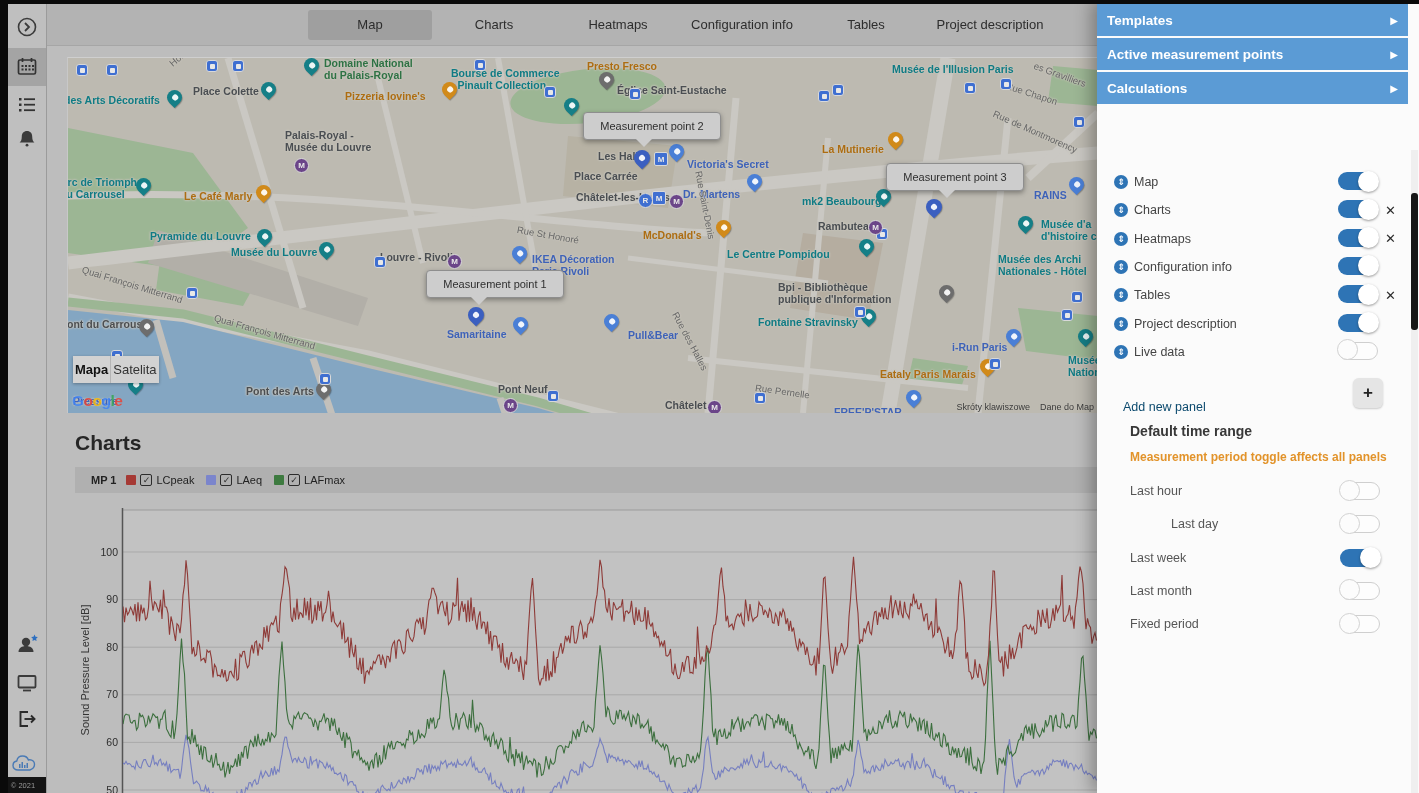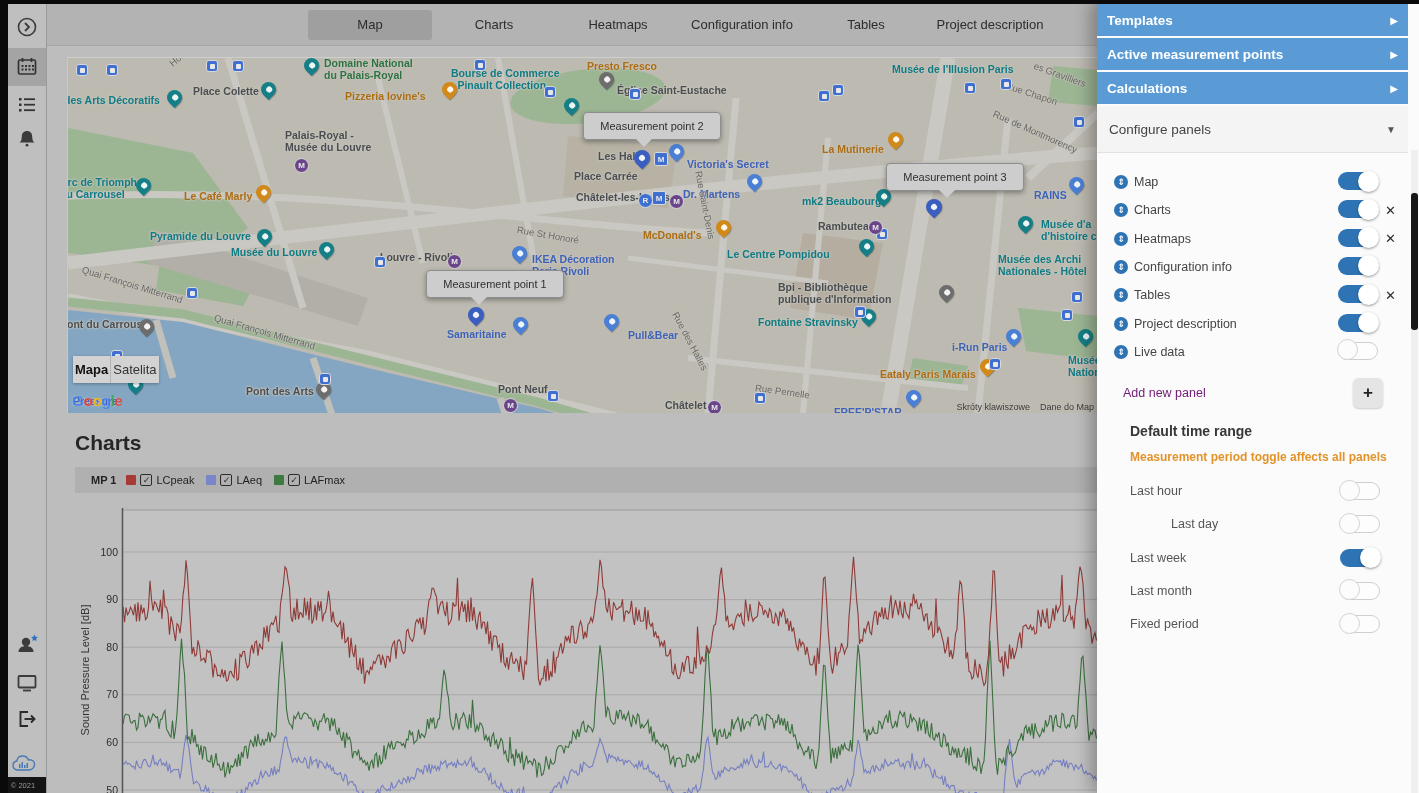--- a/index.html
+++ b/index.html
@@ -107,21 +107,21 @@
            display:flex;align-items:center;justify-content:center;margin-left:17px;font-weight:bold;}
   .cfg-label{font-size:12.5px;color:#444;margin-left:6px;}
   .tgl{position:absolute;left:241px;width:40px;height:18px;border-radius:10px;cursor:pointer;}
   .tgl.on{background:#2e74b5;}
   .tgl.on .knob{position:absolute;right:-1px;top:-1.5px;width:21px;height:21px;background:#fff;
                 border-radius:50%;box-shadow:0 1px 2.5px rgba(0,0,0,.4);}
   .tgl.off{background:#fdfdfd;border:1.5px solid #cfcfcf;box-sizing:border-box;}
   .tgl.off .knob{position:absolute;left:-2px;top:-3.5px;width:21px;height:21px;background:#fcfcfc;
                  border:1px solid #d2d2d2;border-radius:50%;box-sizing:border-box;}
   .xbtn{position:absolute;left:288px;font-size:13px;font-weight:bold;color:#2b2b2b;cursor:pointer;}
-  #addpanel-label{position:absolute;left:26px;top:386px;font-size:12.5px;color:#701a75;}
+  #addpanel-label{position:absolute;left:26px;top:400px;font-size:12.5px;color:#0c4a6e;}
   #addpanel-btn{position:absolute;left:256px;top:378px;width:30px;height:30px;background:#e5e5e5;
                 border-radius:6px;display:flex;align-items:center;justify-content:center;
                 font-size:17px;font-weight:bold;color:#222;cursor:pointer;
                 box-shadow:0 1px 2px rgba(0,0,0,.2);}
   #timerange-title{position:absolute;left:33px;top:423px;font-size:14px;font-weight:bold;color:#383838;}
   #timerange-note{position:absolute;left:33px;top:450px;font-size:12px;font-weight:bold;}
   .time-row{position:absolute;left:0;width:311px;height:24px;display:flex;align-items:center;}
   .time-label{font-size:12.5px;color:#555;margin-left:33px;}
   #pscroll{position:absolute;right:1px;top:150px;width:7px;height:643px;background:#efefef;}
   #pscroll .thumb{position:absolute;left:0;top:43px;width:7px;height:137px;background:#161616;border-radius:3px;}
@@ -476,24 +476,20 @@
       </div>
       <div class="phead" style="top: 38px; background: rgb(91, 155, 213);">
         <span>Active measurement points</span>
         <span class="arr">▶</span>
       </div>
       <div class="phead" style="top: 72px; background: rgb(91, 155, 213);">
         <span>Calculations</span>
         <span class="arr">▶</span>
       </div>
     </div>
-  <div id="configure-bar">
-    <span>Configure panels</span>
-    <span class="arr" style="color:#555;font-size:10px">▼</span>
-  </div>
   <div id="cfg-rows">
       <div class="cfg-row" style="top: 168px;">
         <span class="info-ic">⇕</span>
         <span class="cfg-label">Map</span>
         <span class="tgl on" style="top: 4px;">
           <span class="knob"></span>
         </span>
       </div>
       <div class="cfg-row" style="top: 196.3px;">
         <span class="info-ic">⇕</span>

